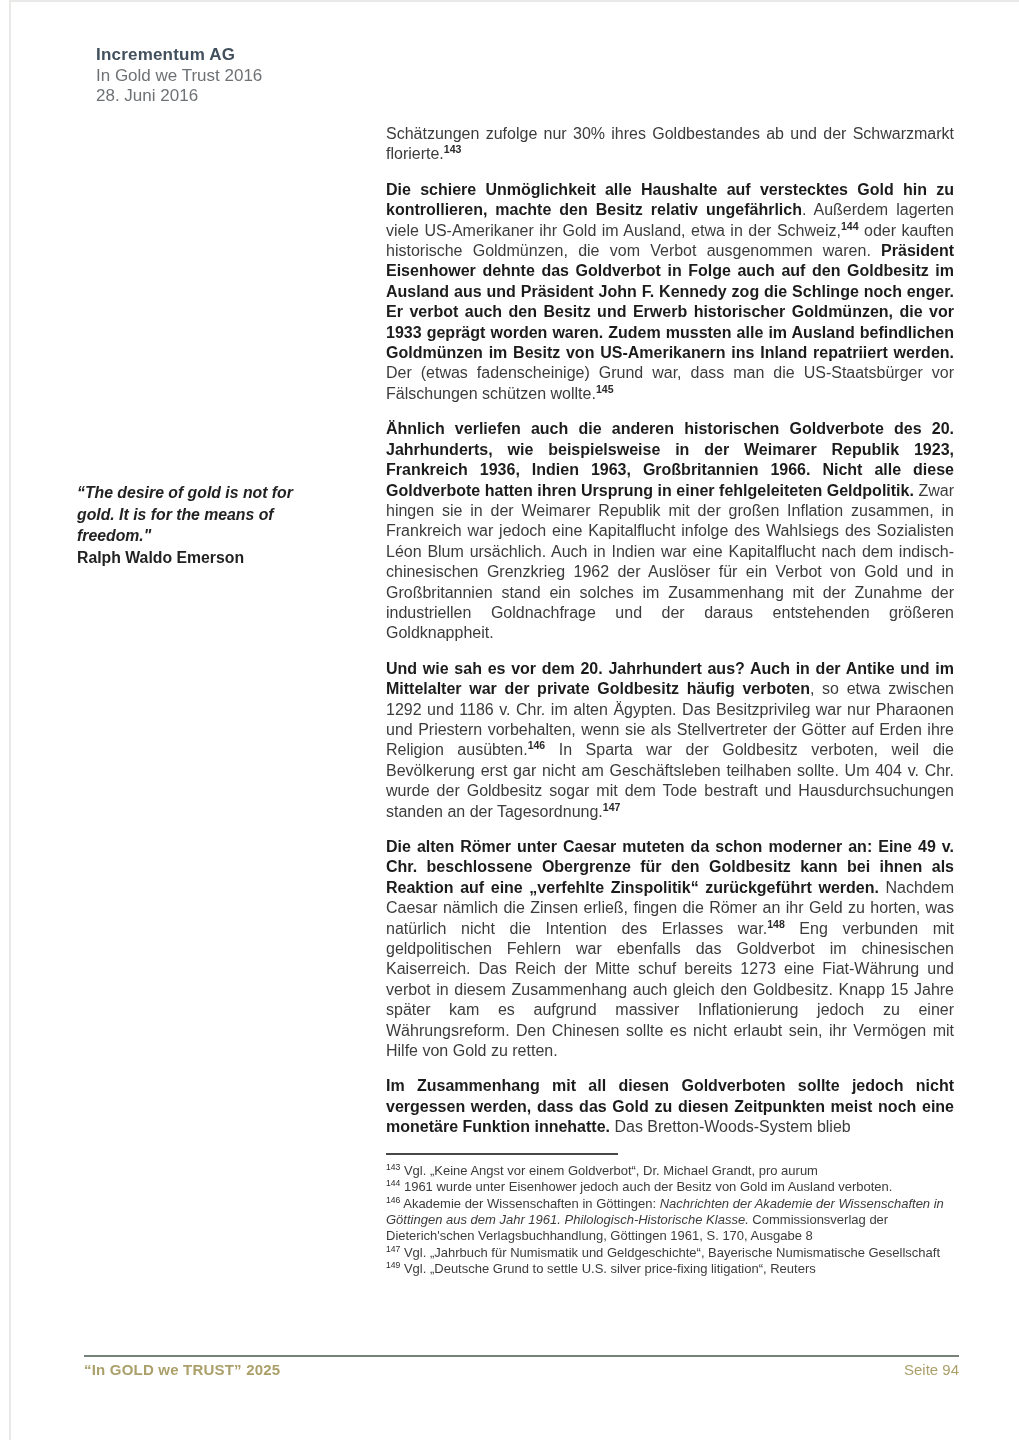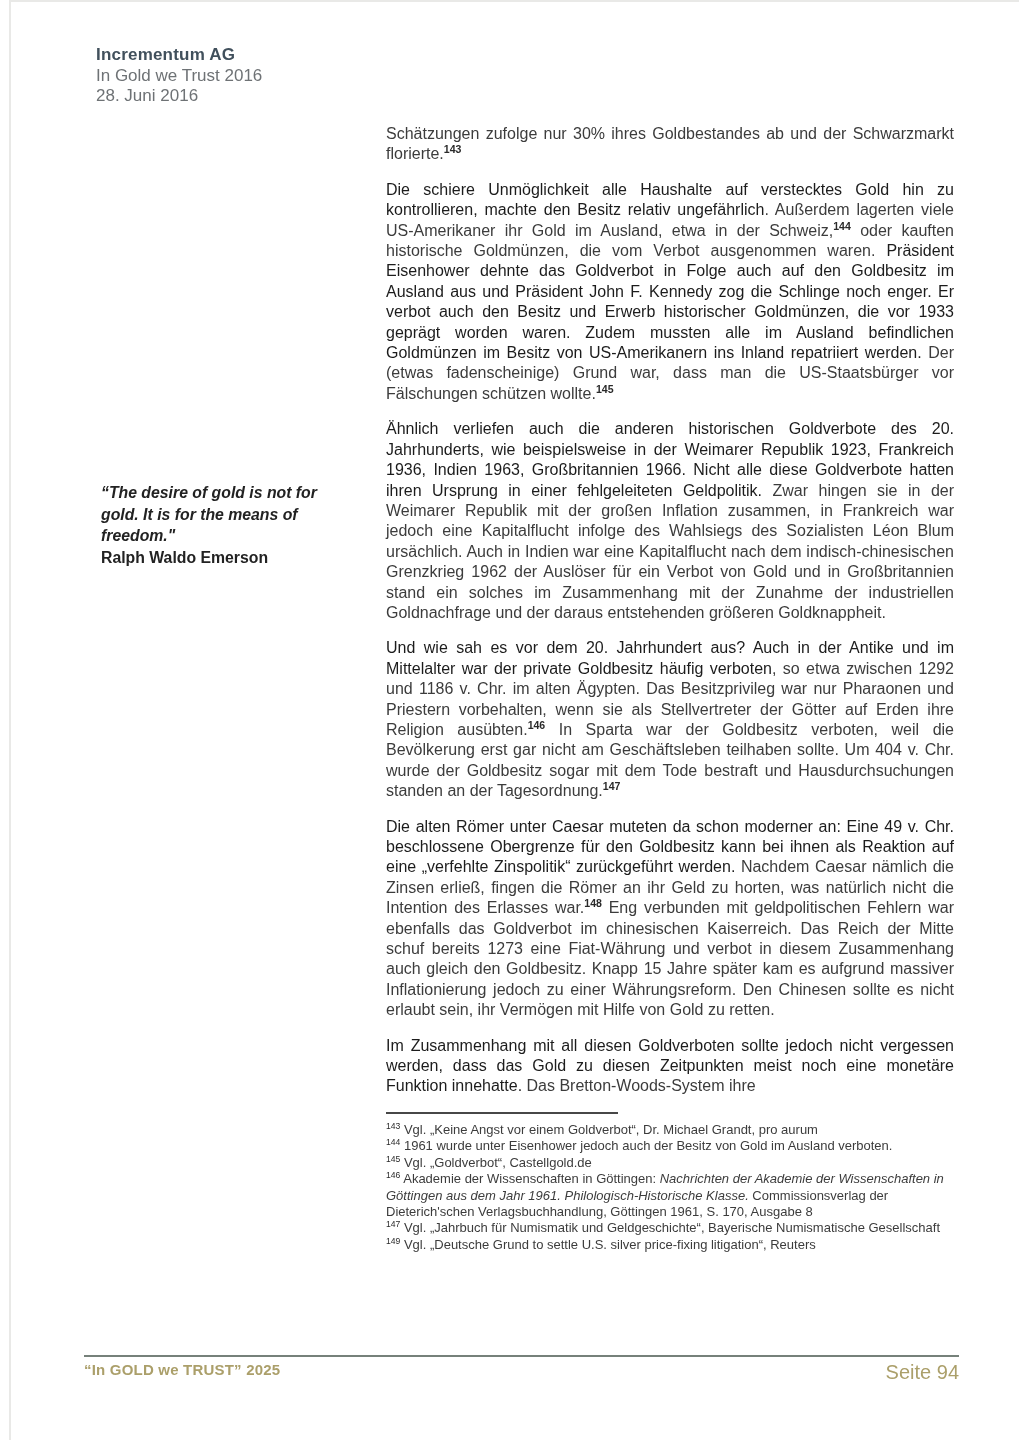--- a/index.html
+++ b/index.html
@@ -15,33 +15,33 @@
     position:absolute;inset:0;
     background:#ffffff;
     box-shadow:inset 2px 2px 0 #e9e9e7;
     margin-left:9px;
   }
   
   .header{position:absolute;left:87px;top:45px;line-height:20.5px;}
   .header .company{font-size:17px;font-weight:bold;color:#41505c;letter-spacing:.2px;}
   .header .sub{font-size:17px;color:#6e7275;}
   
-  .quote{position:absolute;left:92px;top:482px;width:256px;
+  .quote{position:absolute;left:68px;top:482px;width:256px;
     font-size:15.8px;line-height:21.5px;color:#222;}
   .quote .qtext{font-weight:bold;font-style:italic;}
   .quote .qattr{font-weight:bold;}
   
   .main{position:absolute;left:377px;top:124px;width:568px;}
   .main p{
     margin:0 0 15px 0;
     font-size:16px;line-height:20.4px;
     text-align:justify;
     color:#3c3c3c;
   }
-  .b{font-weight:normal;color:#1c1c1c;}
+  .b{font-weight:bold;color:#1c1c1c;}
   .i{font-style:italic;}
   sup{font-size:0.66em;line-height:0;vertical-align:super;letter-spacing:0;font-weight:bold;color:#2a2a2a;}
   .fn-sep{
     width:232px;border:0;border-top:2px solid #474747;
     margin:13px 0 8px 0;
   }
   .footnotes .fn{
     font-size:13px;line-height:16.4px;text-align:left;color:#3c3c3c;
     margin:0;
   }
@@ -49,21 +49,21 @@
   
   .footer-line{
     position:absolute;left:75px;top:1355px;width:875px;
     border-top:2px solid #76817a;
   }
   .footer-row{
     position:absolute;left:75px;top:1361px;width:875px;
     display:flex;justify-content:space-between;align-items:flex-start;
   }
   .footer-left{font-size:15px;font-weight:bold;color:#ab9f6a;letter-spacing:.2px;}
-  .footer-right{font-size:20px;color:#ab9f6a;}
+  .footer-right{font-size:15px;color:#ab9f6a;}
 </style>
 </head>
 <body>
 
 <div class="page">
 
   <div class="header">
     <div class="company">Incrementum AG</div>
     <div class="sub">In Gold we Trust 2016</div>
     <div class="sub">28. Juni 2016</div>
@@ -73,28 +73,27 @@
     <div class="qtext">“The desire of gold is not for gold. It is for the means of freedom."</div>
     <div class="qattr">Ralph Waldo Emerson</div>
   </div>
 
   <div class="main">
     <p><span>Schätzungen zufolge nur 30% ihres Goldbestandes ab und der Schwarzmarkt florierte.</span><sup>143</sup></p>
     <p><span class="b">Die schiere Unmöglichkeit alle Haushalte auf verstecktes Gold hin zu kontrollieren, machte den Besitz relativ ungefährlich</span><span>. Außerdem lagerten viele US-Amerikaner ihr Gold im Ausland, etwa in der Schweiz,</span><sup>144</sup><span> oder kauften historische Goldmünzen, die vom Verbot ausgenommen waren. </span><span class="b">Präsident Eisenhower dehnte das Goldverbot in Folge auch auf den Goldbesitz im Ausland aus und Präsident John F. Kennedy zog die Schlinge noch enger. Er verbot auch den Besitz und Erwerb historischer Goldmünzen, die vor 1933 geprägt worden waren. Zudem mussten alle im Ausland befindlichen Goldmünzen im Besitz von US-Amerikanern ins Inland repatriiert werden.</span><span> Der (etwas fadenscheinige) Grund war, dass man die US-Staatsbürger vor Fälschungen schützen wollte.</span><sup>145</sup></p>
     <p><span class="b">Ähnlich verliefen auch die anderen historischen Goldverbote des 20. Jahrhunderts, wie beispielsweise in der Weimarer Republik 1923, Frankreich 1936, Indien 1963, Großbritannien 1966. Nicht alle diese Goldverbote hatten ihren Ursprung in einer fehlgeleiteten Geldpolitik.</span><span> Zwar hingen sie in der Weimarer Republik mit der großen Inflation zusammen, in Frankreich war jedoch eine Kapitalflucht infolge des Wahlsiegs des Sozialisten Léon Blum ursächlich. Auch in Indien war eine Kapitalflucht nach dem indisch-chinesischen Grenzkrieg 1962 der Auslöser für ein Verbot von Gold und in Großbritannien stand ein solches im Zusammenhang mit der Zunahme der industriellen Goldnachfrage und der daraus entstehenden größeren Goldknappheit.</span></p>
     <p><span class="b">Und wie sah es vor dem 20. Jahrhundert aus? Auch in der Antike und im Mittelalter war der private Goldbesitz häufig verboten</span><span>, so etwa zwischen 1292 und 1186 v. Chr. im alten Ägypten. Das Besitzprivileg war nur Pharaonen und Priestern vorbehalten, wenn sie als Stellvertreter der Götter auf Erden ihre Religion ausübten.</span><sup>146</sup><span> In Sparta war der Goldbesitz verboten, weil die Bevölkerung erst gar nicht am Geschäftsleben teilhaben sollte. Um 404 v. Chr. wurde der Goldbesitz sogar mit dem Tode bestraft und Hausdurchsuchungen standen an der Tagesordnung.</span><sup>147</sup></p>
     <p><span class="b">Die alten Römer unter Caesar muteten da schon moderner an: Eine 49 v. Chr. beschlossene Obergrenze für den Goldbesitz kann bei ihnen als Reaktion auf eine „verfehlte Zinspolitik“ zurückgeführt werden.</span><span> Nachdem Caesar nämlich die Zinsen erließ, fingen die Römer an ihr Geld zu horten, was natürlich nicht die Intention des Erlasses war.</span><sup>148</sup><span> Eng verbunden mit geldpolitischen Fehlern war ebenfalls das Goldverbot im chinesischen Kaiserreich. Das Reich der Mitte schuf bereits 1273 eine Fiat-Währung und verbot in diesem Zusammenhang auch gleich den Goldbesitz. Knapp 15 Jahre später kam es aufgrund massiver Inflationierung jedoch zu einer Währungsreform. Den Chinesen sollte es nicht erlaubt sein, ihr Vermögen mit Hilfe von Gold zu retten.</span></p>
-    <p><span class="b">Im Zusammenhang mit all diesen Goldverboten sollte jedoch nicht vergessen werden, dass das Gold zu diesen Zeitpunkten meist noch eine monetäre Funktion innehatte.</span><span> Das Bretton-Woods-System ihre</span></p>
+    <p><span class="b">Im Zusammenhang mit all diesen Goldverboten sollte jedoch nicht vergessen werden, dass das Gold zu diesen Zeitpunkten meist noch eine monetäre Funktion innehatte.</span><span> Das Bretton-Woods-System blieb</span></p>
 
     <div class="fn-sep"></div>
 
     <div class="footnotes">
       <div class="fn"><sup>143</sup><span> Vgl. „Keine Angst vor einem Goldverbot“, Dr. Michael Grandt, pro aurum</span></div>
       <div class="fn"><sup>144</sup><span> 1961 wurde unter Eisenhower jedoch auch der Besitz von Gold im Ausland verboten.</span></div>
-      <div class="fn"><sup>145</sup><span> Vgl. „Goldverbot“, Castellgold.de</span></div>
       <div class="fn"><sup>146</sup><span> Akademie der Wissenschaften in Göttingen: </span><span class="i">Nachrichten der Akademie der Wissenschaften in Göttingen aus dem Jahr 1961. Philologisch-Historische Klasse.</span><span> Commissionsverlag der Dieterich'schen Verlagsbuchhandlung, Göttingen 1961, S. 170, Ausgabe 8</span></div>
       <div class="fn"><sup>147</sup><span> Vgl. „Jahrbuch für Numismatik und Geldgeschichte“, Bayerische Numismatische Gesellschaft</span></div>
       <div class="fn"><sup>149</sup><span> Vgl. „Deutsche Grund to settle U.S. silver price-fixing litigation“, Reuters</span></div>
     </div>
   </div>
 
   <div class="footer-line"></div>
   <div class="footer-row">
     <span class="footer-left">“In GOLD we TRUST” 2025</span>
     <span class="footer-right">Seite 94</span>

